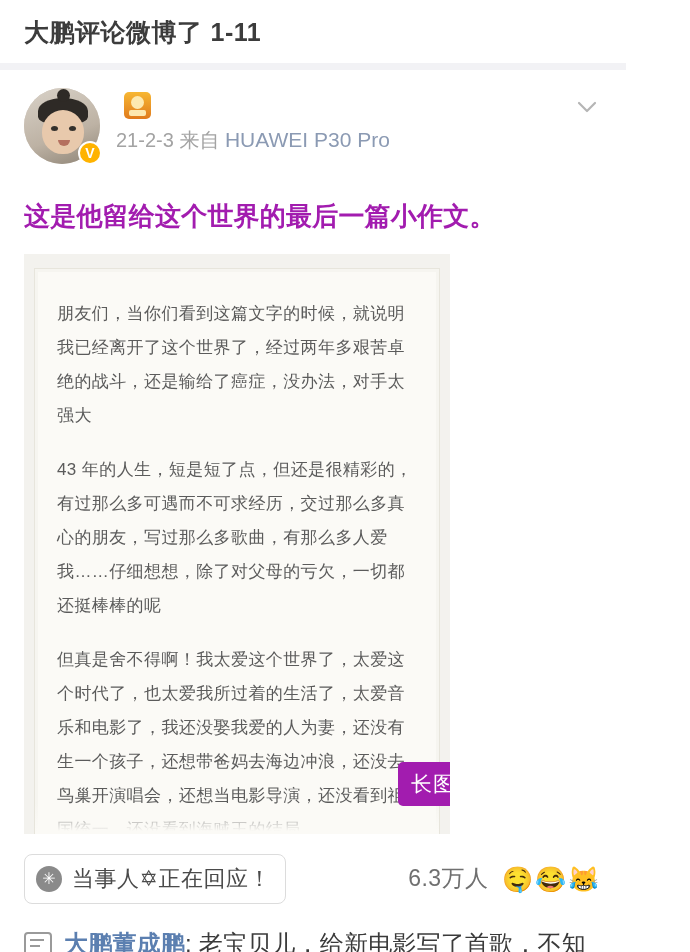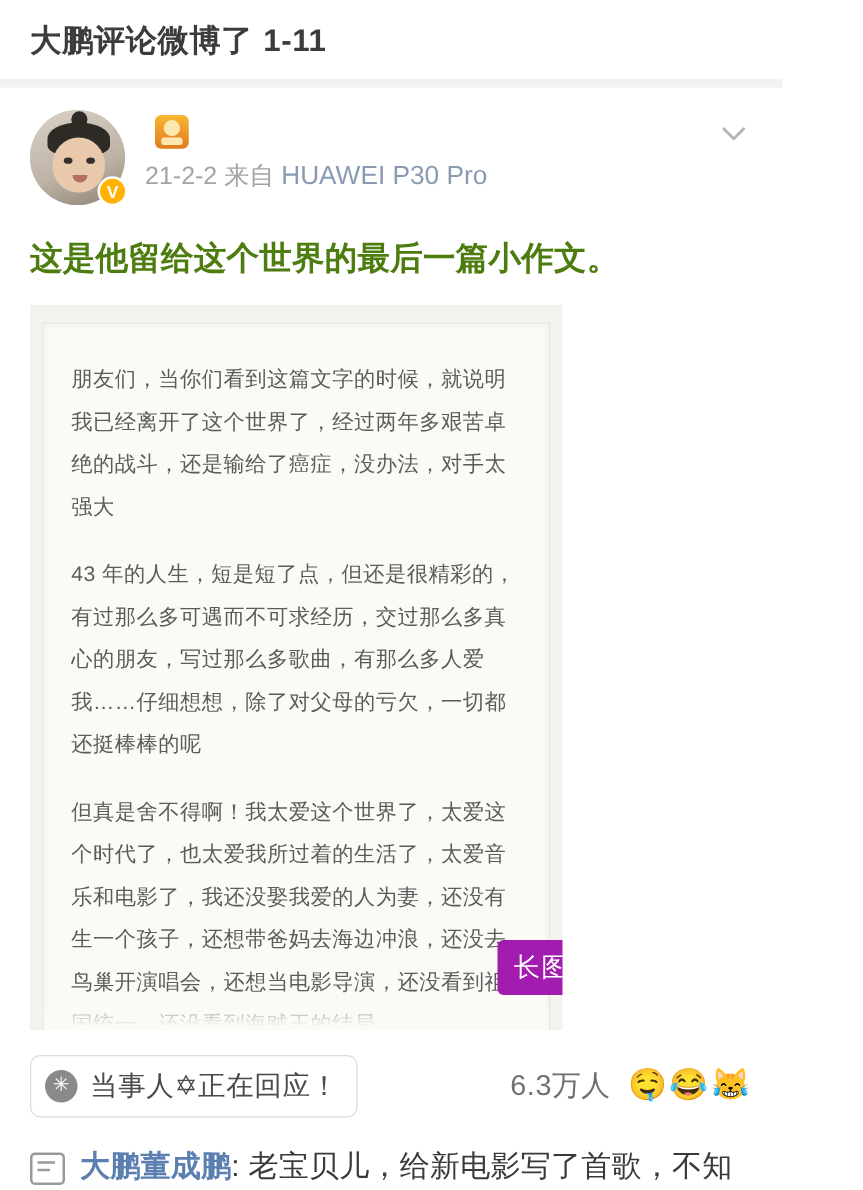--- a/index.html
+++ b/index.html
@@ -150,24 +150,24 @@
   .chevron {
     position: absolute;
     right: 0; top: 22px;
     width: 30px; height: 30px;
     color: #b5b5b5;
   }
   .chevron svg { display: block; }
 
   
   .post-text {
-    margin-top: 24px;
+    margin-top: 34px;
     font-size: 26px;
     line-height: 1.45;
-    color: #4d7c0f;
+    color: #a21caf;
     font-weight: bold;
     letter-spacing: 0.2px;
   }
 
   
   .img-card {
     margin-top: 18px;
     position: relative;
     width: 426px;
     height: 580px;
@@ -234,21 +234,21 @@
     margin-right: 10px;
     flex: 0 0 26px;
   }
   .live-text {
     font-size: 22px;
     color: #4a4a4a;
     letter-spacing: 0.5px;
   }
   .right-stats {
     display: flex;
-    align-items: flex-start;
+    align-items: flex-end;
   }
   .count {
     font-size: 23px;
     color: #707070;
     margin-right: 14px;
     letter-spacing: 0.5px;
   }
   .emojis { font-size: 25px; letter-spacing: 2px; }
 
   
@@ -312,21 +312,21 @@
           <div class="mouth"></div>
         </div>
         <div class="vbadge">V</div>
       </div>
 
       <div class="names">
         <div class="name-row">
           <span class="medal"></span>
         </div>
         <div class="meta">
-          <span>21-2-2</span>
+          <span>21-2-3</span>
           <span>来自</span>
           <span class="device">HUAWEI P30 Pro</span>
         </div>
       </div>
 
       <div class="chevron">
         <svg width="30" height="30" viewBox="0 0 30 30" aria-hidden="true">
           <path d="M7 11 L15 19 L23 11" fill="none" stroke="#b5b5b5" stroke-width="2.2" stroke-linecap="round" stroke-linejoin="round"></path>
         </svg>
       </div>

